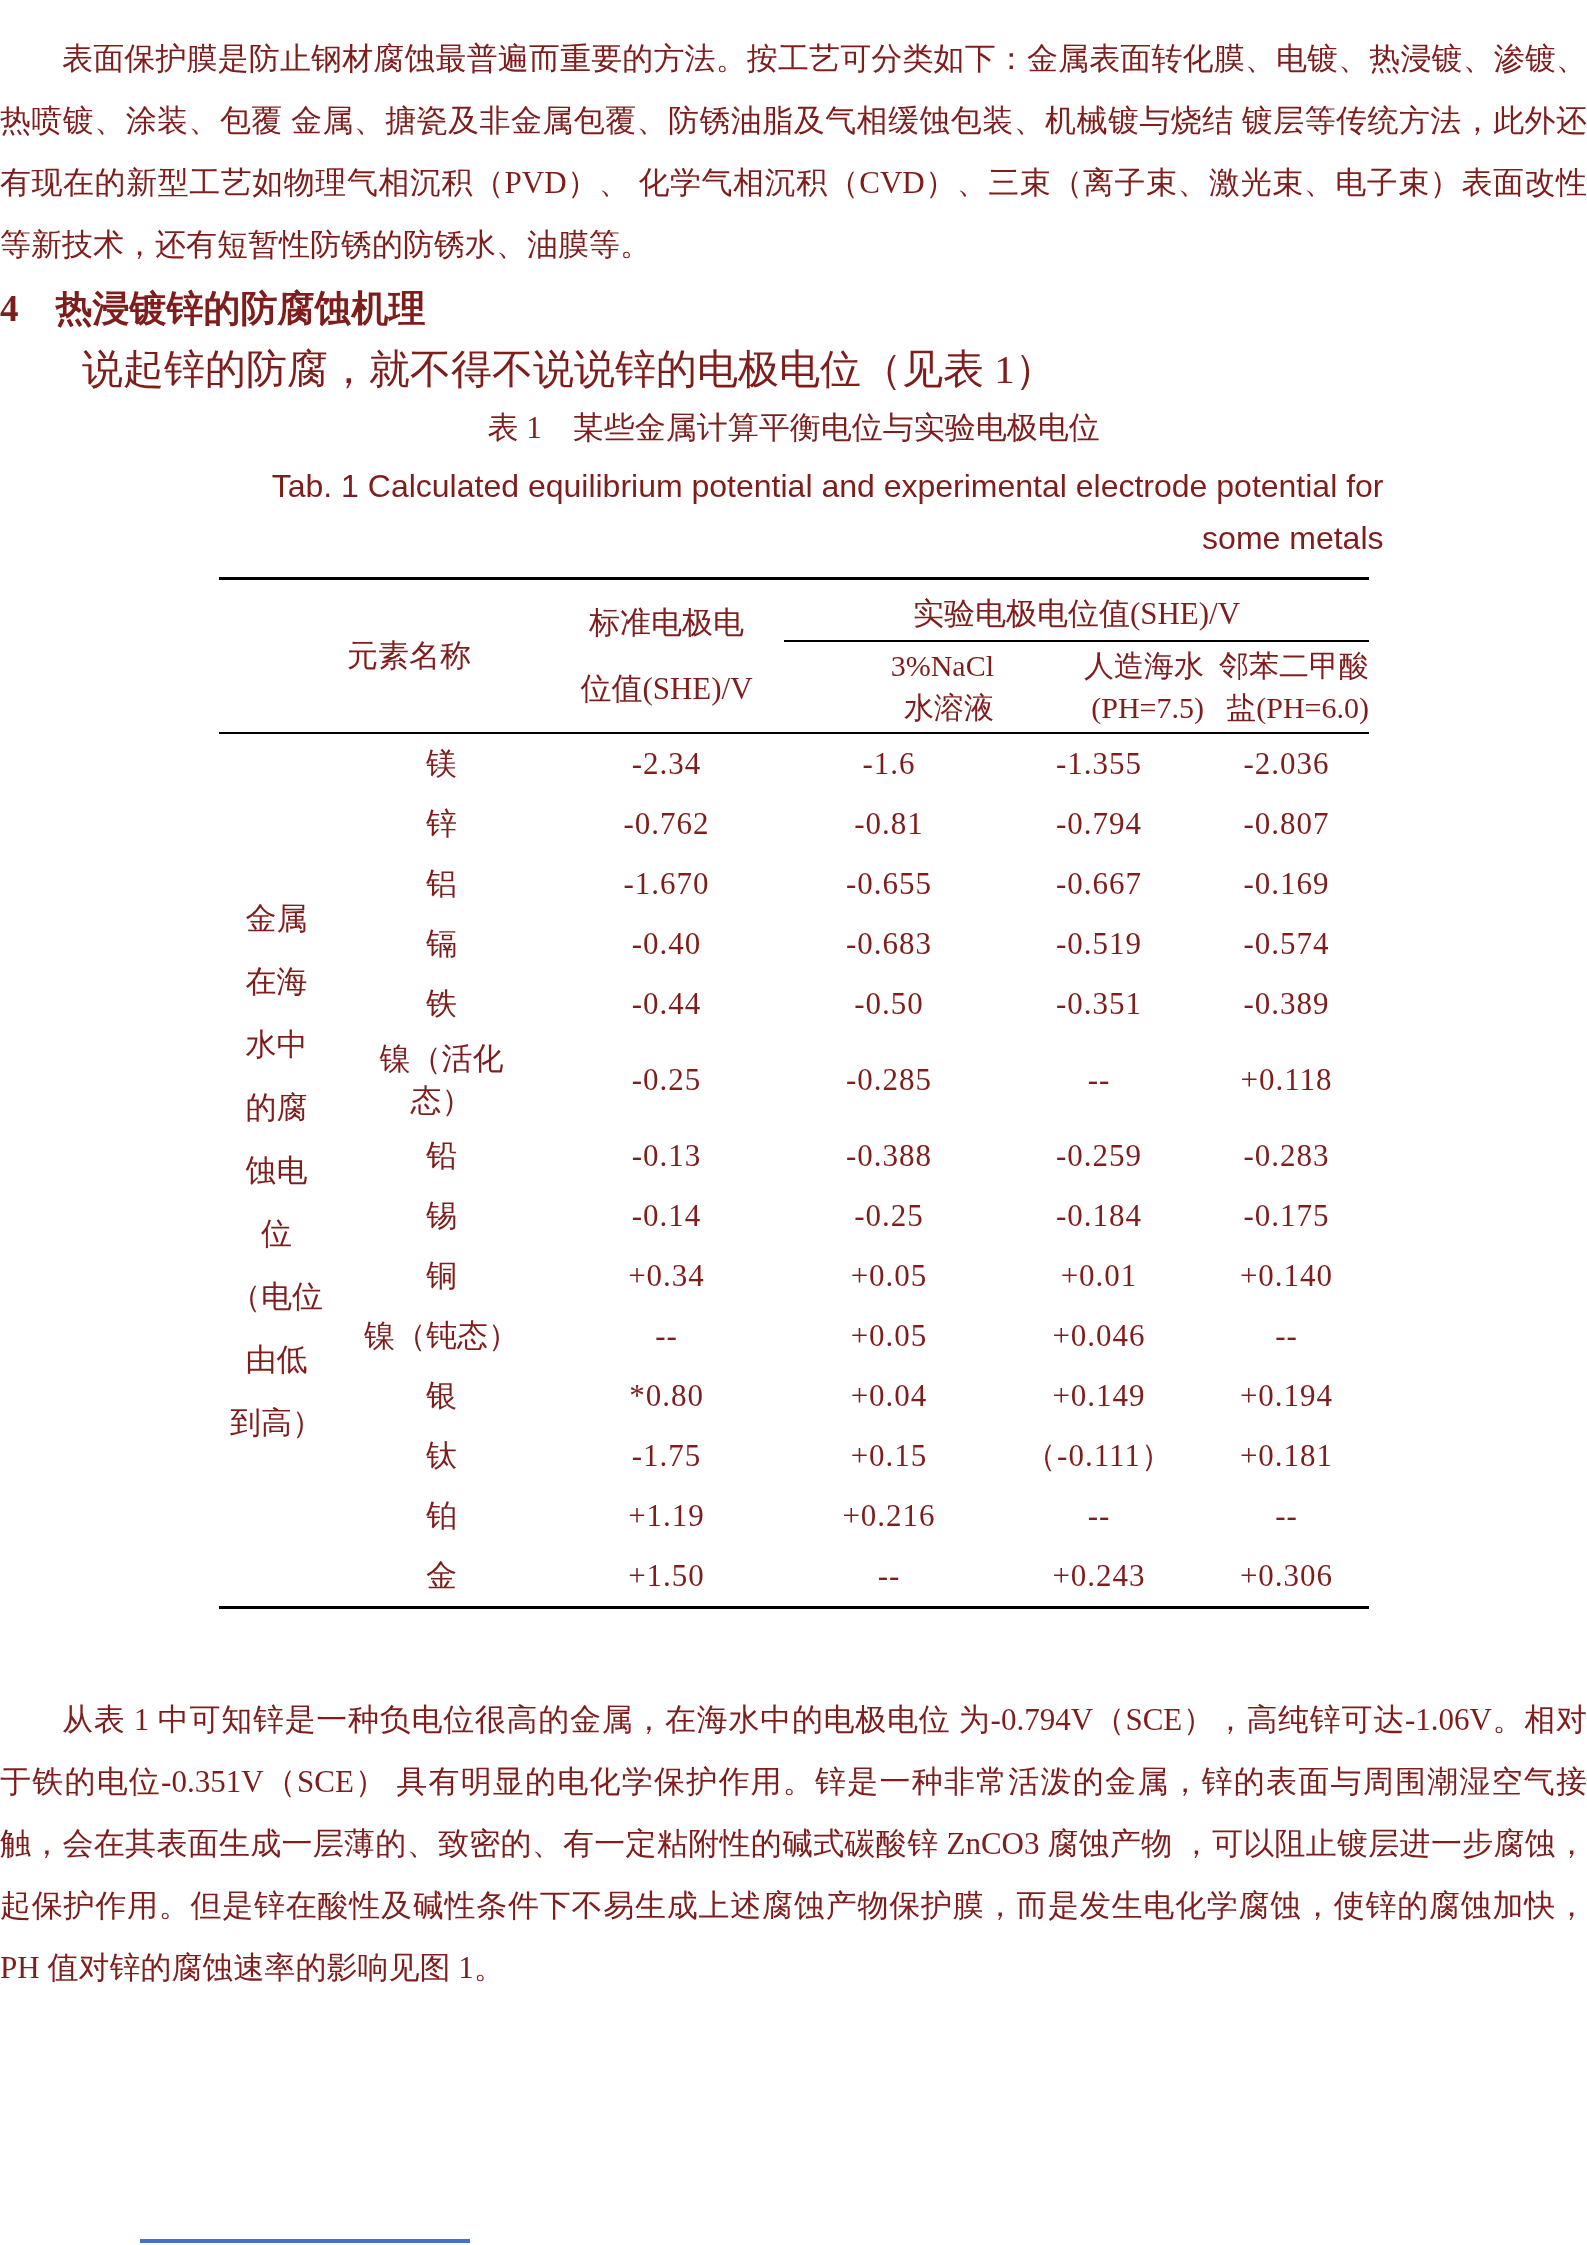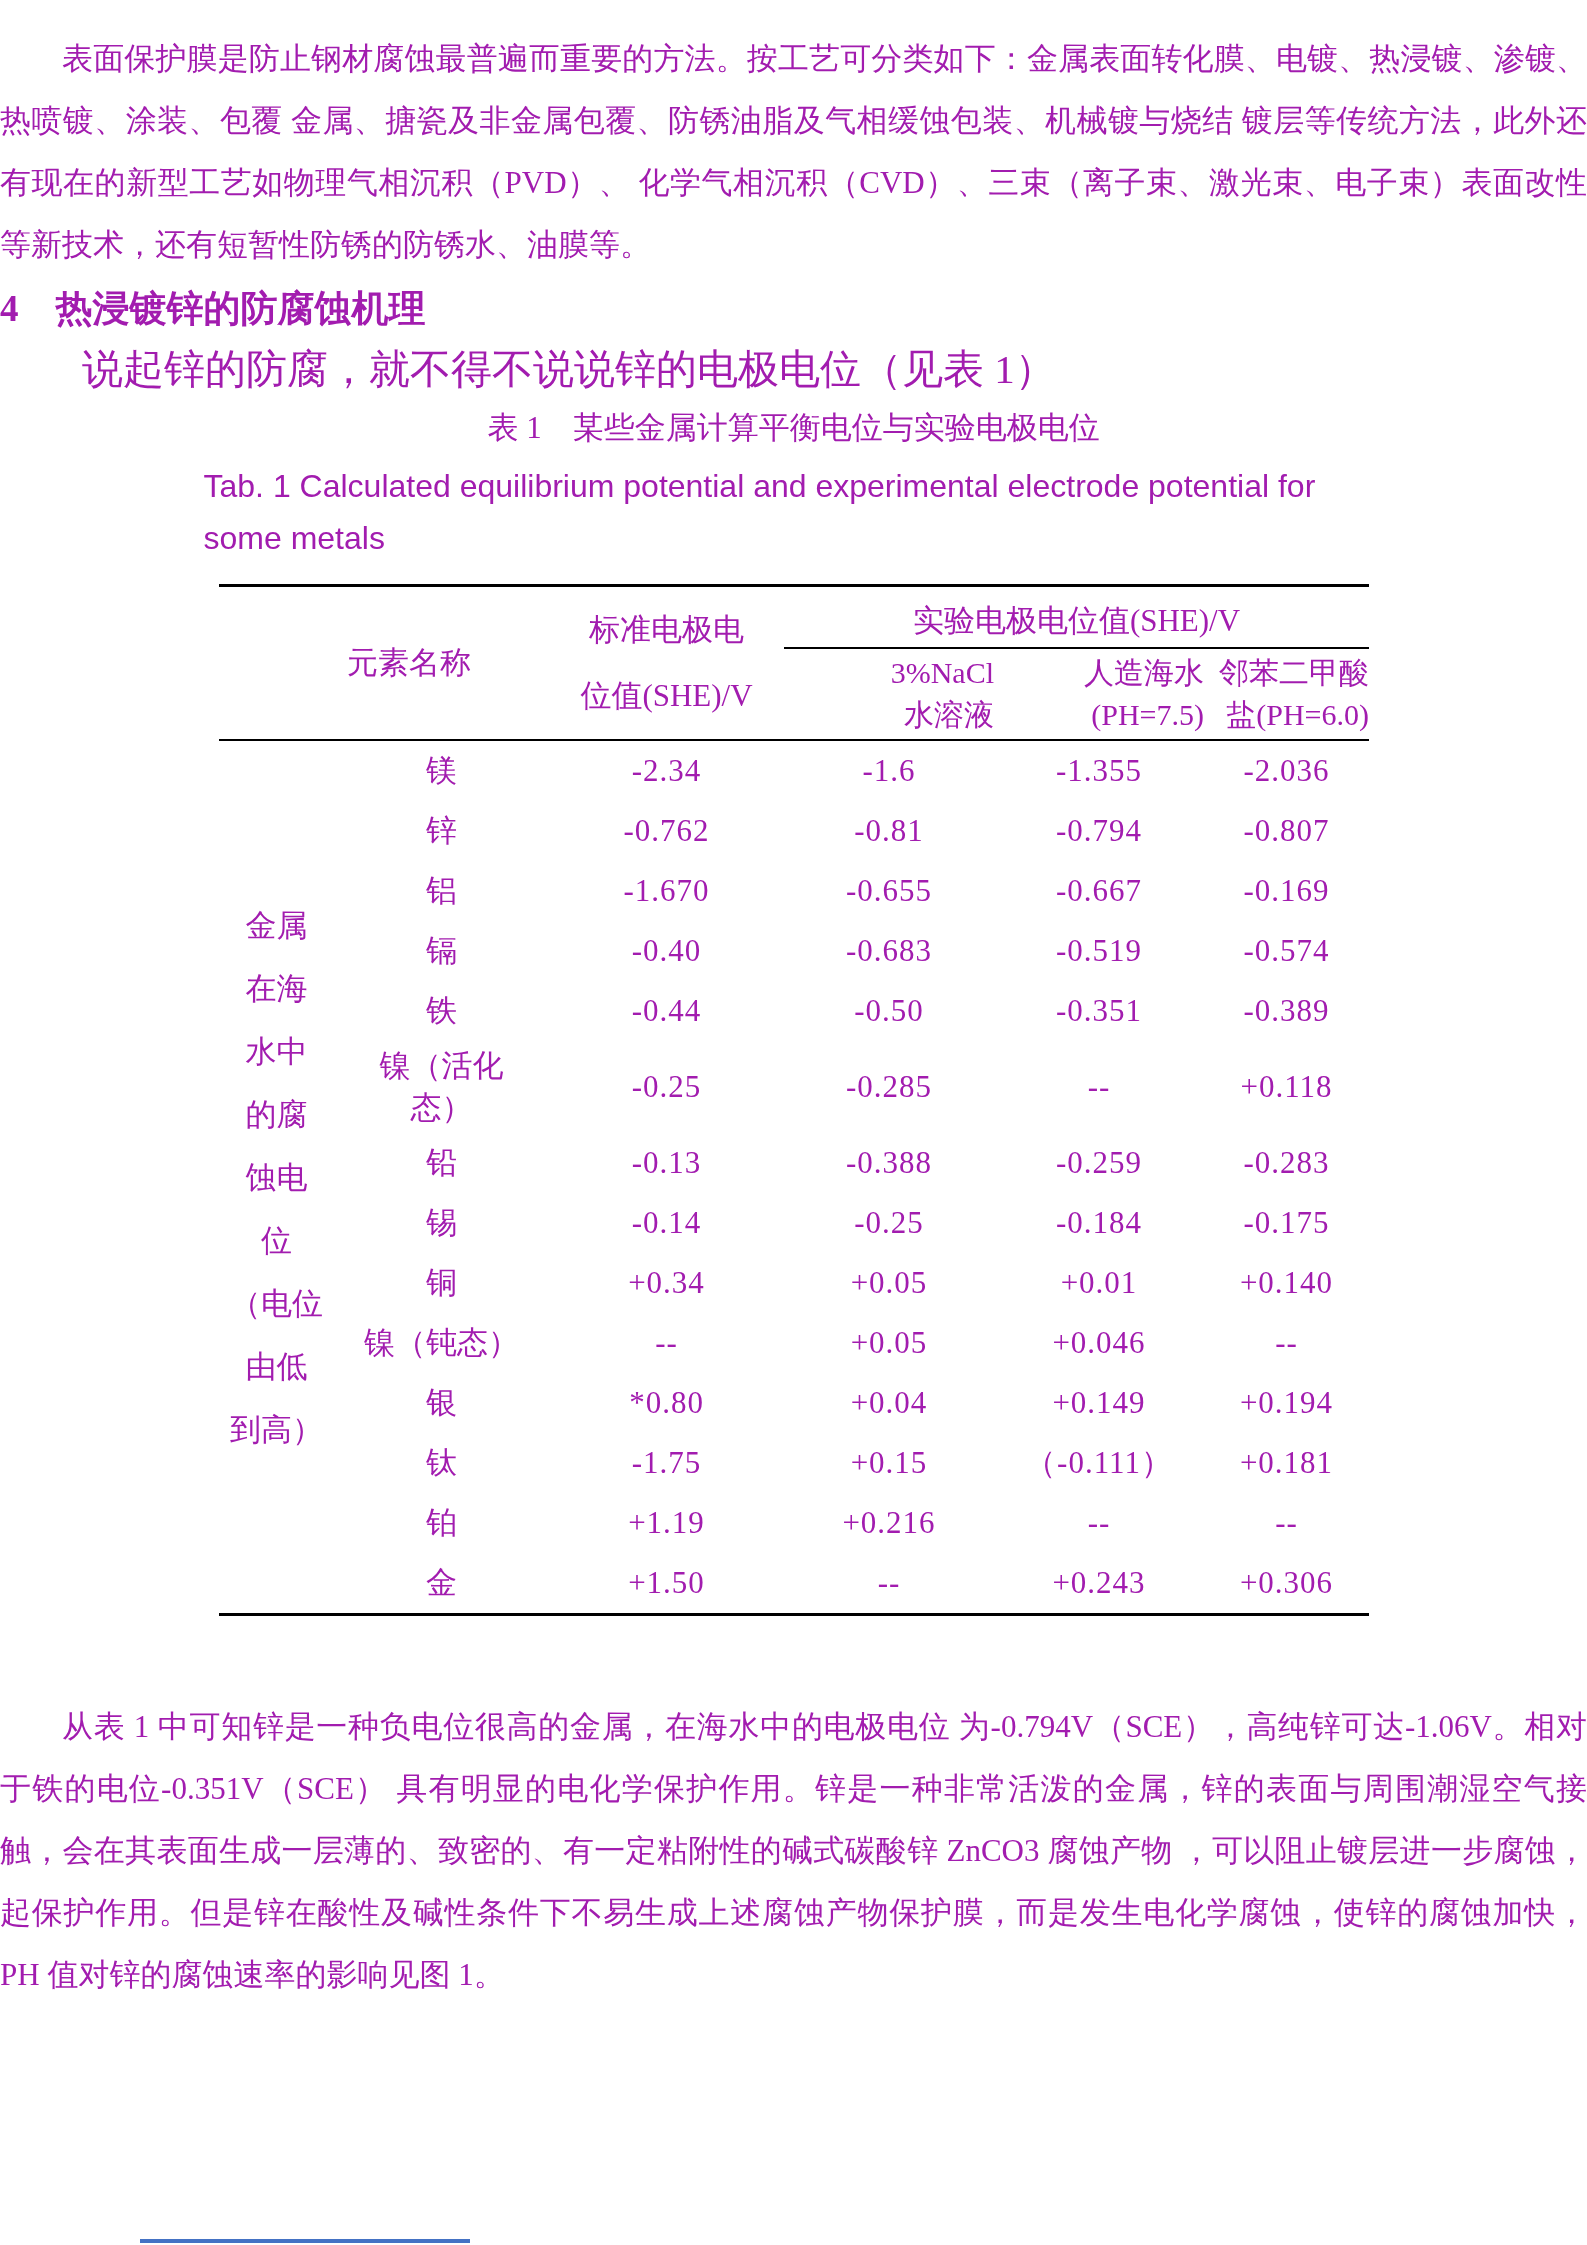--- a/index.html
+++ b/index.html
@@ -1,21 +1,21 @@
 <!DOCTYPE html>
 <html><head>
 <meta charset="utf-8">
 <style>
   html, body { margin: 0; padding: 0; background: #ffffff; }
   .page {
     position: relative;
     width: 1587px;
     height: 2245px;
     background: #ffffff;
-    color: #a21caf;
+    color: #7f1d1d;
     font-family: "Liberation Serif", "DejaVu Serif", serif;
     overflow: hidden;
   }
   .text-col {
     margin-left: 240px;
     margin-right: 217px;
   }
   .body-text {
     font-size: 31px;
     line-height: 62px;
@@ -36,25 +36,25 @@
     margin: 0 0 2px 0;
     text-indent: 2em;
   }
   .caption-cn {
     text-align: center;
     font-size: 31px;
     line-height: 56px;
     margin: 0;
   }
   .caption-en {
-    text-align: left;
+    text-align: right;
     font-family: "Liberation Sans", sans-serif;
     font-size: 32px;
     line-height: 52px;
-    margin: 4px auto 20px auto;
+    margin: 4px auto 13px auto;
     max-width: 1180px;
   }
   
   .tbl {
     width: 1150px;
     margin-left: 219px;
     border-top: 3px solid #000;
     border-bottom: 3px solid #000;
     font-size: 31px;
   }

